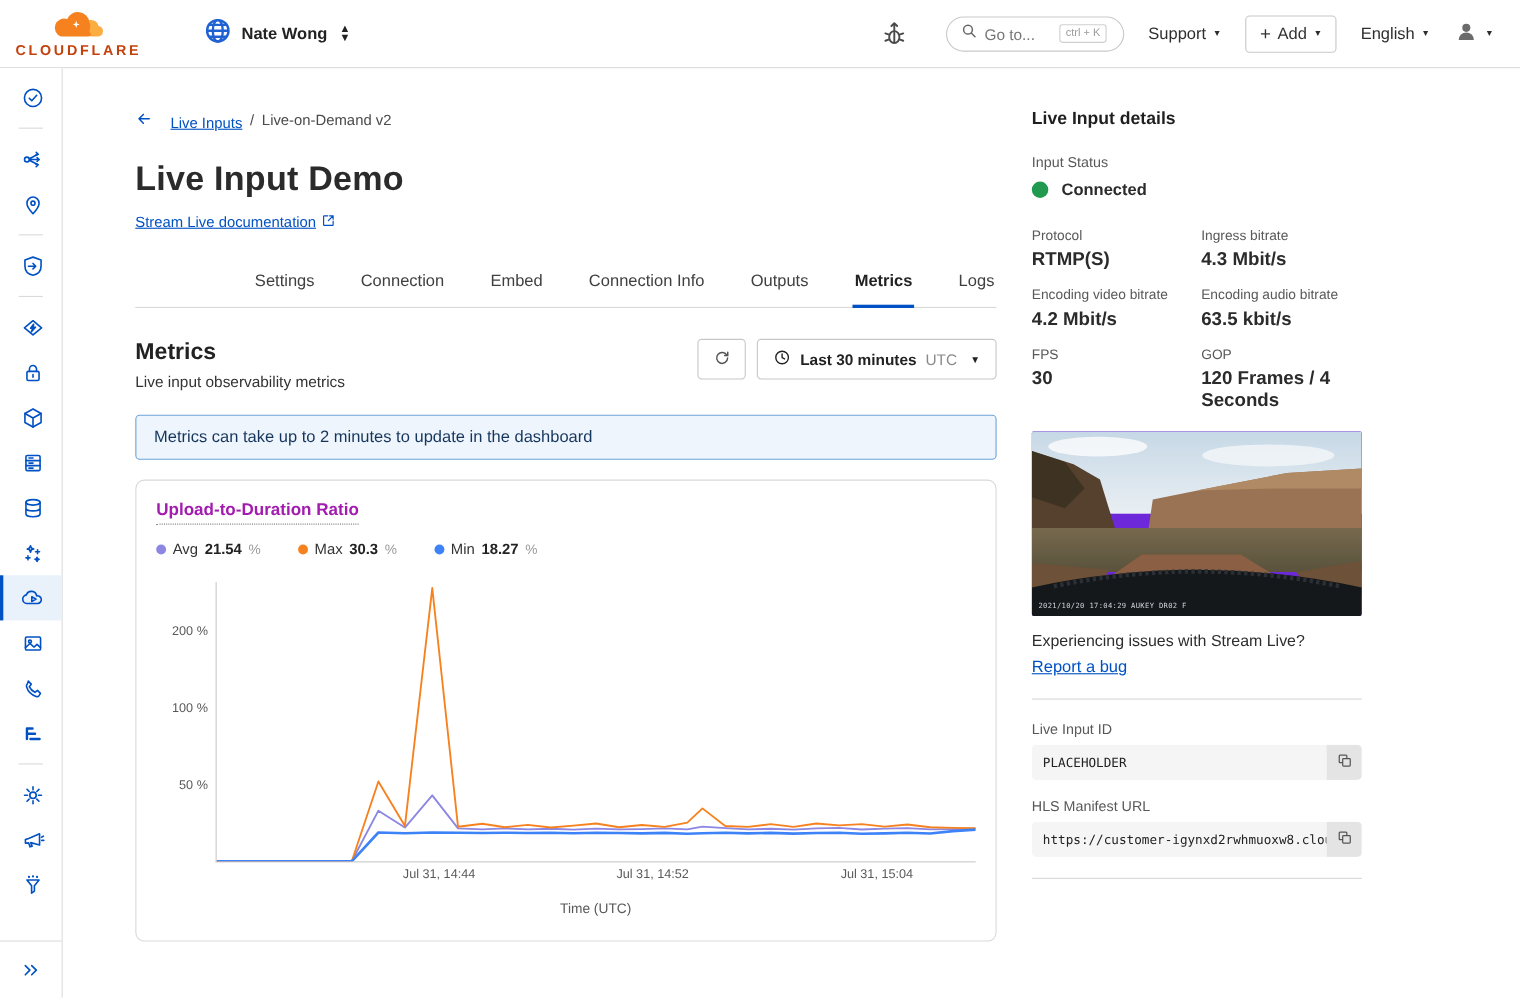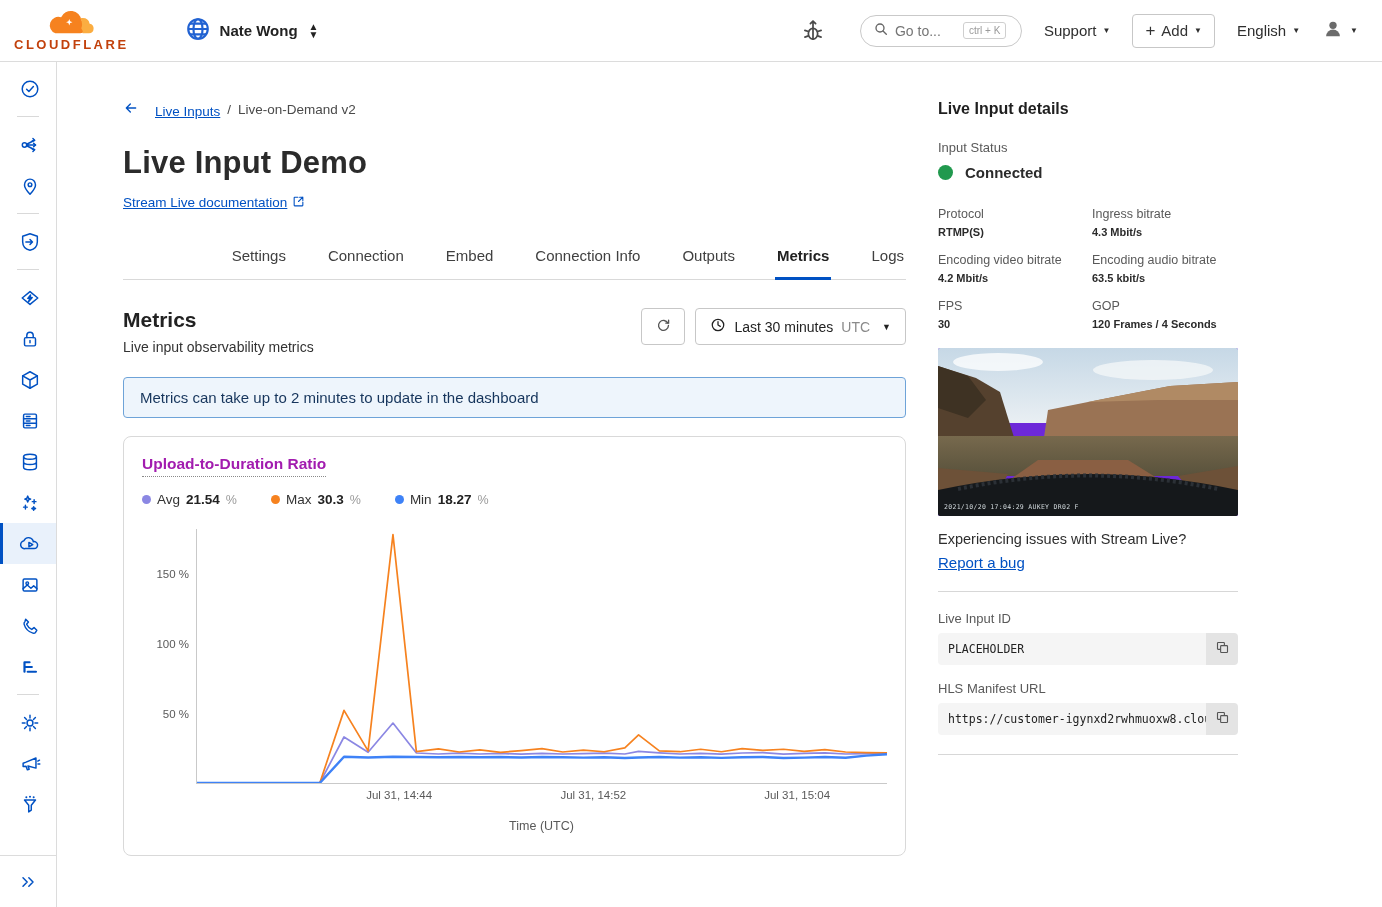--- a/index.html
+++ b/index.html
@@ -44,21 +44,21 @@
   .tabs { display:flex; gap:38px; margin-top:30px; border-bottom:1px solid #d9d9d9; padding-left:18px;justify-content:flex-end; }
   .tab { font-size:15px; color:#404040; padding:6px 2px 13px; cursor:pointer; border-bottom:3px solid transparent; margin-bottom:-1px; }
   .tab.active { font-weight:700; color:#222; border-bottom:3px solid #0051c3; }
 
   .metrics-head { display:flex; align-items:flex-start; margin-top:28px; }
   .metrics-title { font-size:21px; font-weight:700; color:#222; }
   .metrics-sub { font-size:14px; color:#333; margin-top:7px; }
   .metrics-controls { margin-left:auto; display:flex; gap:10px; }
   .icon-btn { width:44px; height:37px; border:1px solid #c7c7c7; border-radius:4px; background:#fff; display:flex; align-items:center; justify-content:center; cursor:pointer; }
   .range-btn { height:37px; border:1px solid #c7c7c7; border-radius:4px; background:#fff; display:flex; align-items:center; gap:8px; padding:0 14px; cursor:pointer; }
-  .range-main { font-size:14px; font-weight:400; color:#222; }
+  .range-main { font-size:14px; font-weight:700; color:#222; }
   .range-tz { font-size:14px; color:#8a8a8a; }
   .range-caret { font-size:9px; color:#222; margin-left:4px; }
 
   .banner { margin-top:22px; border:1px solid #6ea3d8; background:#eef5fc; border-radius:4px; padding:11px 16px; font-size:15px; color:#16355c; }
 
   .chart-card { margin-top:18px; border:1px solid #d9d9d9; border-radius:8px; padding:18px 18px 22px; background:#fff; }
   .chart-title { display:inline-block; font-size:15.5px; font-weight:700; color:#a21caf; border-bottom:1.5px dotted #8a8a8a; padding-bottom:3px; }
   .legend { display:flex; gap:34px; margin-top:15px; font-size:13.5px; align-items:center; }
   .legend-item { display:flex; align-items:center; gap:6px; }
   .legend-dot { width:9px; height:9px; border-radius:50%; display:inline-block; }
@@ -74,21 +74,21 @@
   .xaxis-title { text-align:center; font-size:12.5px; color:#595959; margin-top:14px; }
 
   
   .panel h3 { font-size:16px; font-weight:700; color:#1f1f1f; }
   .lbl { font-size:13px; color:#595959; }
   .status-row { display:flex; align-items:center; gap:12px; margin-top:9px; }
   .status-dot { width:15px; height:15px; border-radius:50%; }
   .status-text { font-size:15px; font-weight:700; color:#2b2b2b; }
   .fields { display:grid; grid-template-columns:1fr 1fr; column-gap:8px; row-gap:15px; margin-top:26px; }
   .f-lbl { font-size:12.5px; color:#595959; margin-bottom:5px; }
-  .f-val { font-size:11px; font-weight:700; color:#2b2b2b; }
+  .f-val { font-size:17px; font-weight:700; color:#2b2b2b; }
   .thumb { margin-top:18px; width:300px; height:168px; border-radius:2px; overflow:hidden; position:relative; background:#6d28d9; }
   .thumb svg { display:block; width:100%; height:100%; }
   .thumb-ts { position:absolute; left:6px; bottom:5px; font-family:"DejaVu Sans Mono",monospace; font-size:6.5px; color:#cfd6da; letter-spacing:0.3px; }
   .issues { margin-top:15px; font-size:14.5px; color:#2e2e2e; }
   .report { display:inline-block; margin-top:7px; font-size:15px; color:#0051c3; text-decoration:underline; cursor:pointer; }
   .panel hr { border:none; border-top:1px solid #d7d7d7; margin:19px 0; }
   .copy-field { display:flex; margin-top:7px; border-radius:4px; overflow:hidden; }
   .copy-val { flex:1; background:#f5f5f5; font-family:"DejaVu Sans Mono",monospace; font-size:11.5px; color:#222; padding:0 10px; height:32px; line-height:32px; white-space:nowrap; overflow:hidden; }
   .copy-btn { width:32px; height:32px; background:#e4e4e4; border:none; display:flex; align-items:center; justify-content:center; cursor:pointer; }
   .copy-block + .copy-block { margin-top:16px; }
@@ -410,21 +410,21 @@
         </div>
       <div class="plot-wrap">
         <div class="plot" id="plot">
           <svg id="plot-svg" viewBox="0 0 713 255" preserveAspectRatio="none">
               <polyline points="0.0,255.0 64.2,255.0 126.9,255.0 151.9,208.8 176.8,224.2 202.5,194.8 226.7,224.9 249.5,225.9 270.9,225.0 292.3,225.9 313.7,225.3 335.1,226.1 356.5,225.2 377.9,225.9 399.3,225.6 420.7,225.0 442.1,225.9 456.3,223.3 477.7,224.7 499.1,225.9 520.5,225.3 541.9,226.1 563.3,224.9 584.7,224.5 606.0,226.0 627.4,225.2 648.8,224.7 670.2,225.9 691.6,225.6 713.0,225.3" fill="none" stroke="#8b87e3" stroke-width="1.7" vector-effect="non-scaling-stroke" stroke-linejoin="round"></polyline>
               <polyline points="0.0,255.0 64.2,255.0 126.9,255.0 151.9,182.1 176.8,222.8 202.5,5.6 226.7,223.5 249.5,220.7 270.9,223.9 292.3,221.7 313.7,224.2 335.1,222.5 356.5,220.5 377.9,223.9 399.3,221.9 420.7,223.6 442.1,219.7 456.3,206.7 477.7,222.8 499.1,223.6 520.5,221.1 541.9,223.6 563.3,220.5 584.7,222.2 606.0,221.1 627.4,223.3 648.8,221.4 670.2,223.9 691.6,224.5 713.0,224.7" fill="none" stroke="#f6821f" stroke-width="1.7" vector-effect="non-scaling-stroke" stroke-linejoin="round"></polyline>
               <polyline points="0.0,255.0 64.2,255.0 126.9,255.0 151.9,228.7 176.8,229.4 202.5,228.7 226.7,228.9 249.5,229.2 270.9,228.9 292.3,229.2 313.7,228.9 335.1,229.4 356.5,228.9 377.9,229.2 399.3,229.5 420.7,229.1 442.1,229.9 456.3,229.4 477.7,228.9 499.1,229.5 520.5,229.1 541.9,229.8 563.3,229.2 584.7,228.9 606.0,229.9 627.4,229.5 648.8,228.9 670.2,229.6 691.6,227.5 713.0,226.1" fill="none" stroke="#3e82f7" stroke-width="2.4" vector-effect="non-scaling-stroke" stroke-linejoin="round"></polyline>
             </svg>
         <span class="ytick" style="top: 184.945px;">50 %</span>
             <span class="ytick" style="top: 114.89px;">100 %</span>
-            <span class="ytick" style="top: 44.8352px;">150 %</span>
+            <span class="ytick" style="top: 44.8352px;">200 %</span>
           </div>
         <div class="xticks" id="xticks">
             <span class="xtick" style="left: 29.4%;">Jul 31, 14:44</span>
             <span class="xtick" style="left: 57.5%;">Jul 31, 14:52</span>
             <span class="xtick" style="left: 87%;">Jul 31, 15:04</span>
           </div>
         <div class="xaxis-title">Time (UTC)</div>
       </div>
     </div>
   </main>

